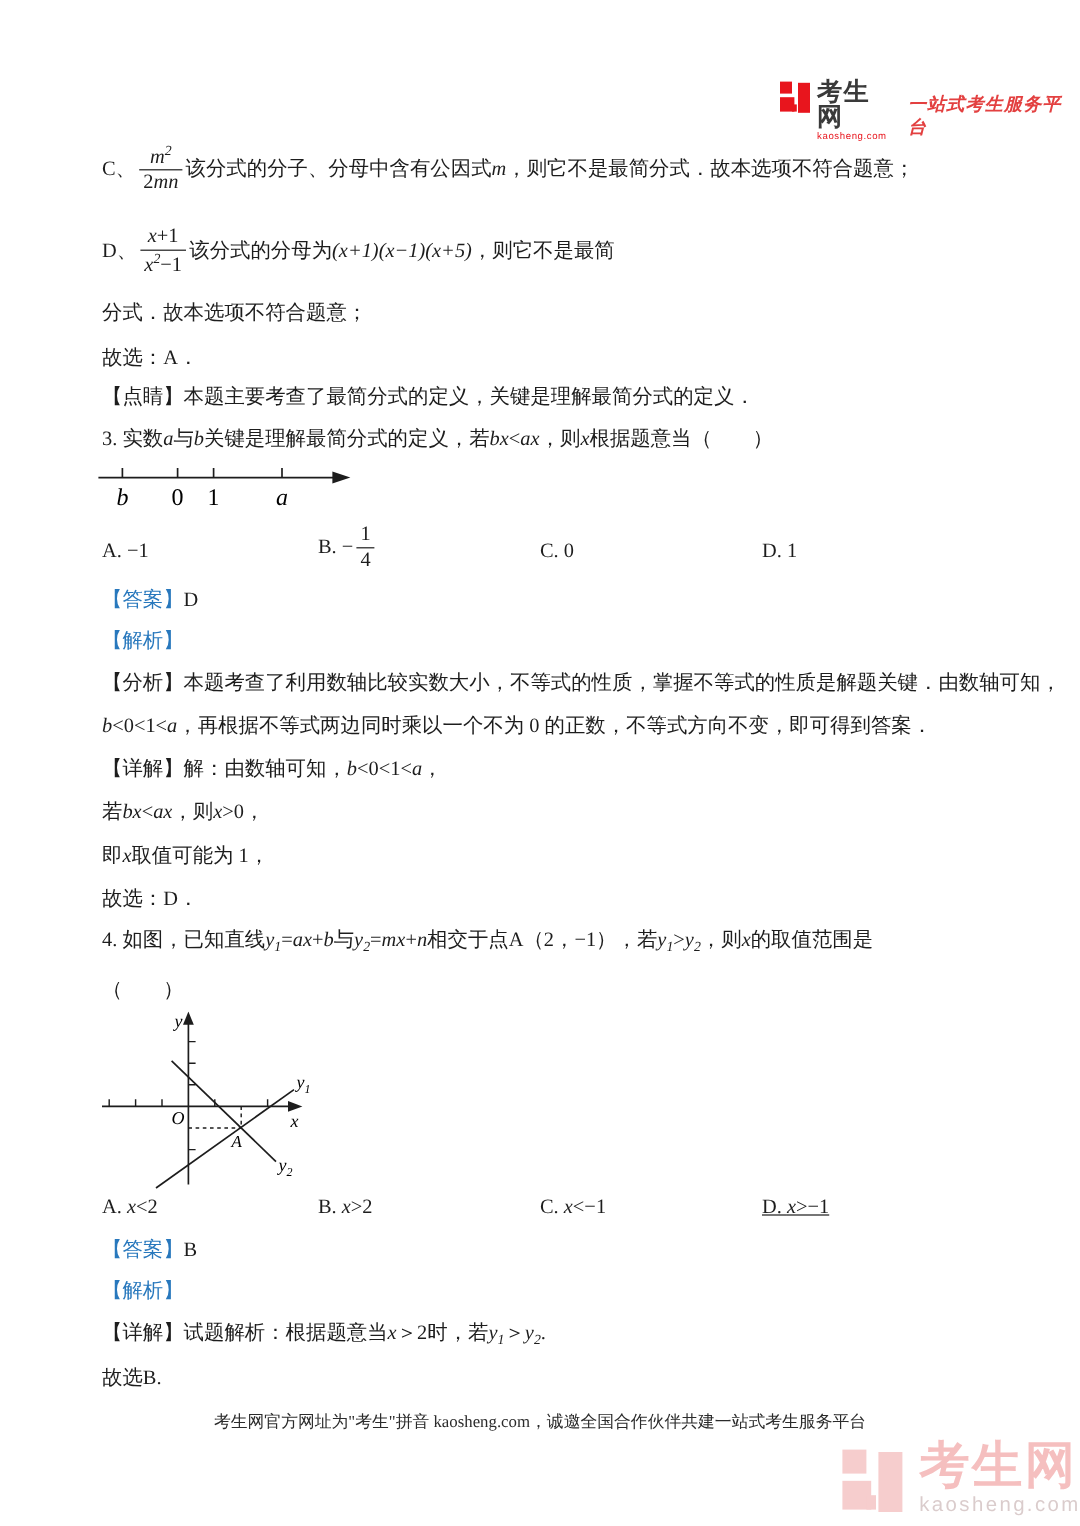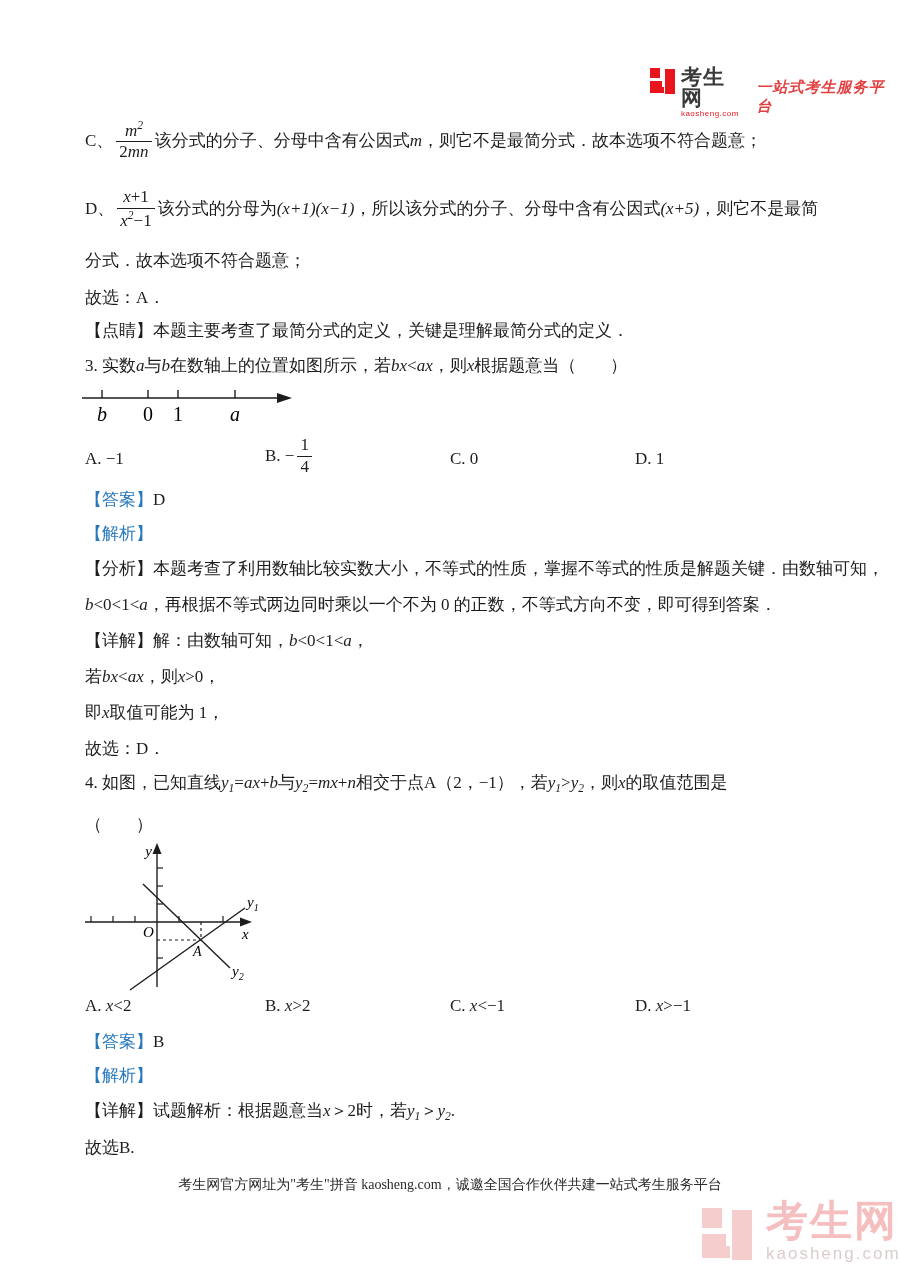--- a/index.html
+++ b/index.html
@@ -64,29 +64,28 @@
       <span>，则它不是最简分式．故本选项不符合题意；</span>
     </div>
   <div class="line flexline" style="left:85px;top:180px;height:58px;">
       <span>D、</span>
       <span class="frac">
         <span class="fnum"><span class="mi">x</span><span>+1</span></span>
         <span class="fden"><span class="mi">x</span><sup class="mi">2</sup><span>−1</span></span>
       </span>
       <span>该分式的分母为</span>
       <span class="mi">(x+1)(x−1)</span>
-      <span>，所以该分式的分子、分母中含有公因式</span>
       <span class="mi">(x+5)</span>
       <span>，则它不是最简</span>
     </div>
   <div class="line" style="left:85px;top:250px;"><span>分式．故本选项不符合题意；</span></div>
   <div class="line" style="left:85px;top:287px;"><span>故选：A．</span></div>
   <div class="line" style="left:85px;top:320px;"><span>【点睛】本题主要考查了最简分式的定义，关键是理解最简分式的定义．</span></div>
 
-  <div class="line" style="left:85px;top:355px;"><span>3. 实数</span><span class="mi">a</span><span>与</span><span class="mi">b</span><span>在数轴上的位置如图所示，若</span><span class="mi">bx</span><span>&lt;</span><span class="mi">ax</span><span>，则</span><span class="mi">x</span><span>根据题意当（　　）</span></div>
+  <div class="line" style="left:85px;top:355px;"><span>3. 实数</span><span class="mi">a</span><span>与</span><span class="mi">b</span><span>关键是理解最简分式的定义，若</span><span class="mi">bx</span><span>&lt;</span><span class="mi">ax</span><span>，则</span><span class="mi">x</span><span>根据题意当（　　）</span></div>
 
   <svg class="line" style="left:80px;top:382px;" width="215" height="45" viewBox="0 0 215 45">
     <line x1="2" y1="16" x2="204" y2="16" stroke="#1d1d1d" stroke-width="1.6"></line>
     <polygon points="212,16 197,11 197,21" fill="#1d1d1d"></polygon>
     <line x1="22" y1="8" x2="22" y2="16" stroke="#1d1d1d" stroke-width="1.4"></line>
     <line x1="68" y1="8" x2="68" y2="16" stroke="#1d1d1d" stroke-width="1.4"></line>
     <line x1="98" y1="8" x2="98" y2="16" stroke="#1d1d1d" stroke-width="1.4"></line>
     <line x1="155" y1="8" x2="155" y2="16" stroke="#1d1d1d" stroke-width="1.4"></line>
     <text x="22" y="39" font-size="20" font-style="italic" text-anchor="middle">b</text>
     <text x="68" y="39" font-size="20" text-anchor="middle">0</text>
@@ -139,21 +138,21 @@
     <text x="162" y="96" font-size="15" font-style="italic">x</text>
     <text x="63" y="94" font-size="15" font-style="italic">O</text>
     <text x="113" y="113" font-size="14" font-style="italic">A</text>
     <text x="167" y="64" font-size="15" font-style="italic"><tspan>y</tspan><tspan dy="4" font-size="10">1</tspan></text>
     <text x="152" y="133" font-size="15" font-style="italic"><tspan>y</tspan><tspan dy="4" font-size="10">2</tspan></text>
   </svg>
 
   <div class="line" style="left:85px;top:995px;"><span>A. </span><span class="mi">x</span><span>&lt;2</span></div>
   <div class="line" style="left:265px;top:995px;"><span>B. </span><span class="mi">x</span><span>&gt;2</span></div>
   <div class="line" style="left:450px;top:995px;"><span>C. </span><span class="mi">x</span><span>&lt;−1</span></div>
-  <div class="line" style="left:635px;top:995px;"><span>D. </span><span class="mi">x</span><span>&gt;−1</span></div>
+  <div class="line" style="left:635px;top:995px;text-decoration:underline;"><span>D. </span><span class="mi">x</span><span>&gt;−1</span></div>
 
   <div class="line" style="left:85px;top:1031px;"><span class="tagb">【答案】</span><span>B</span></div>
   <div class="line" style="left:85px;top:1065px;"><span class="tagb">【解析】</span></div>
   <div class="line" style="left:85px;top:1100px;"><span>【详解】试题解析：根据题意当</span><span class="mi">x</span><span>＞2时，若</span><span class="mi">y</span><sub class="mi">1</sub><span>＞</span><span class="mi">y</span><sub class="mi">2</sub><span>.</span></div>
   <div class="line" style="left:85px;top:1137px;"><span>故选B.</span></div>
 
   <div class="footer">考生网官方网址为"考生"拼音 kaosheng.com，诚邀全国合作伙伴共建一站式考生服务平台</div>
 
   <div class="wm">
     <div class="mark pink">

